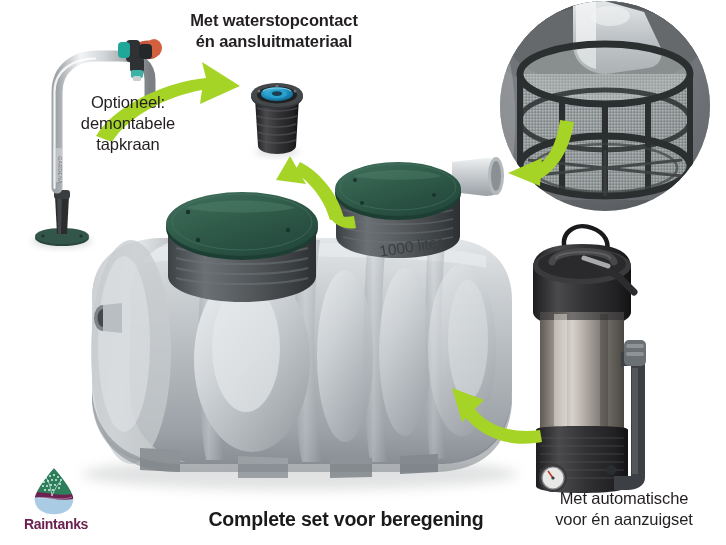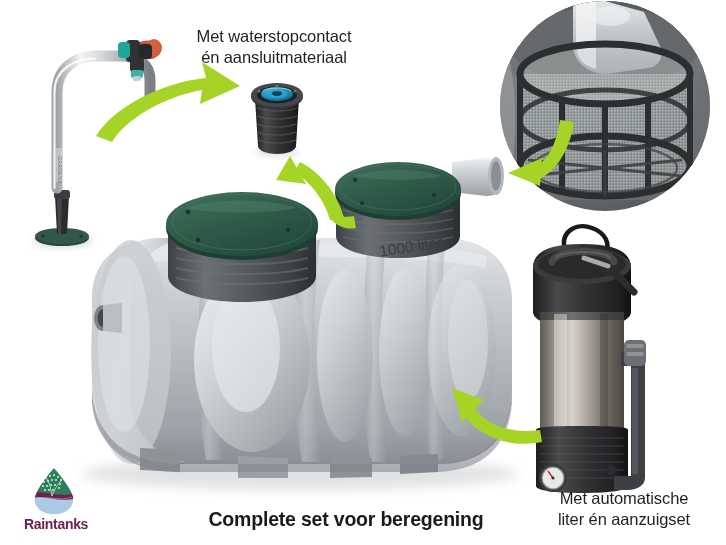--- a/index.html
+++ b/index.html
@@ -402,27 +402,30 @@
 
       <path d="M540 430
                C 512 434, 488 426, 474 408
                L 464 416
                C 482 438, 510 448, 542 442
                Z"></path>
       <path d="M452 388 L484 400 L462 422 Z"></path>
     </g>
   </svg>
 
-
-  <div class="callout" style="left:168px;top:26px;width:212px;">Met waterstopcontact
+  <div class="callout" style="left:58px;top:92px;width:140px;">Optioneel:
+demontabele
+tapkraan</div>
+
+  <div class="callout" style="left:168px;top:10px;width:212px;font-weight:bold;">Met waterstopcontact
 én aansluitmateriaal</div>
 
 
   <div class="callout" style="left:528px;top:488px;width:192px;">Met automatische
-liter én aanzuigset</div>
+voor én aanzuigset</div>
 
   <div style="position:absolute;left:378px;top:243px;z-index:30;
               transform:rotate(-9deg);transform-origin:left top;
               font-family:'Liberation Sans', sans-serif;font-size:15.5px;color:#3b3f42;">1000 liter</div>
 
   <div class="callout-bold" style="left:181px;top:508px;width:330px;text-align:center;">Complete set voor beregening</div>
 
   <div id="brand">
     <svg class="mark" viewBox="0 0 48 50">
       <defs>

